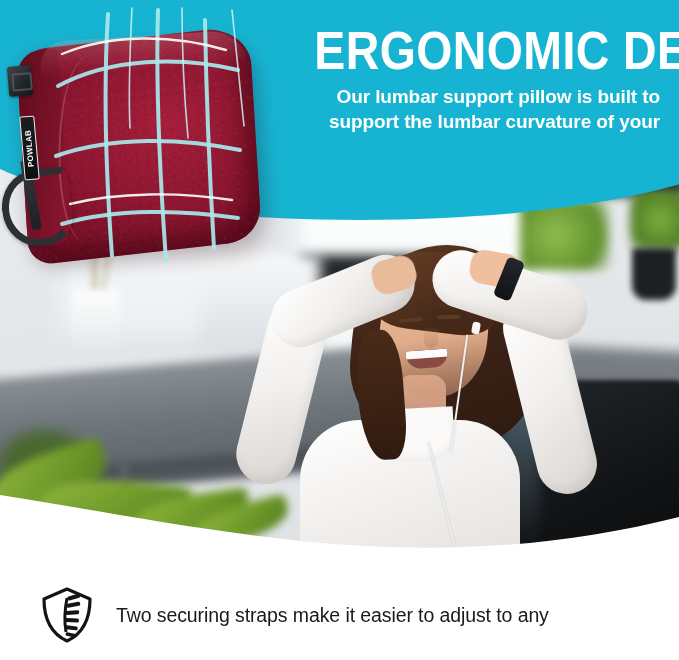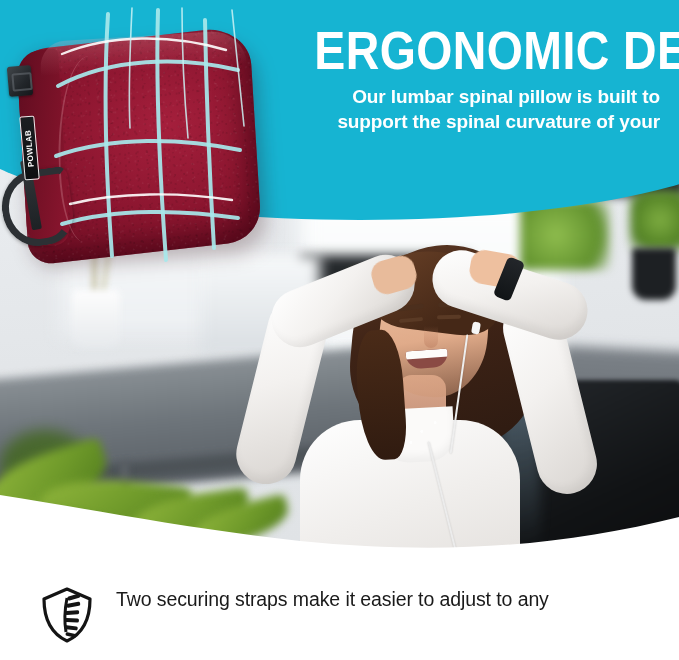--- a/index.html
+++ b/index.html
@@ -554,20 +554,21 @@
     width: 679px; height: 165px;
     z-index: 7;
     pointer-events: none;
   }
   .bottom-white svg { display: block; }
   .caption-row {
     position: absolute;
     left: 40px; bottom: 16px;
     width: 610px;
     display: flex;
+    align-items: center;
     gap: 22px;
     z-index: 8;
   }
   .caption-text {
     margin: 0;
     color: #1a1a1a;
     font-family: "Liberation Sans", sans-serif;
     font-size: 19.5px;
     line-height: 27px;
     letter-spacing: -0.1px;
@@ -637,22 +638,22 @@
       <div class="hand-r"></div>
       <div class="watch"></div>
     </div>
   </div>
 
   <div class="cyan-band" style="--cyan: #16b4d2; background: rgb(22, 180, 210);"></div>
 
   <div class="header-text">
     <h1 class="headline">ERGONOMIC DESIGN</h1>
     <p class="subhead">
-      <span class="line">Our lumbar spinal pillow is built to</span>
-      <span class="line">support the spinal curvature of your</span>
+      <span class="line">Our lumbar support pillow is built to</span>
+      <span class="line">support the lumbar curvature of your</span>
     </p>
   </div>
 
   <div class="product">
     <div class="pillow-shadow"></div>
     <div class="pillow-body">
       <div class="pillow-texture"></div>
     </div>
     <div class="pillow-side"></div>
     <div class="pillow-top-light"></div>

